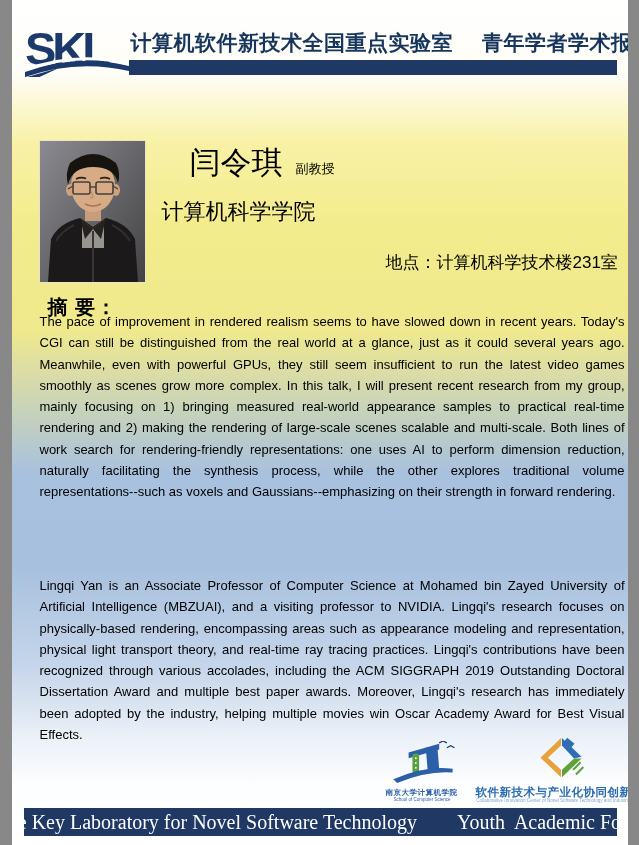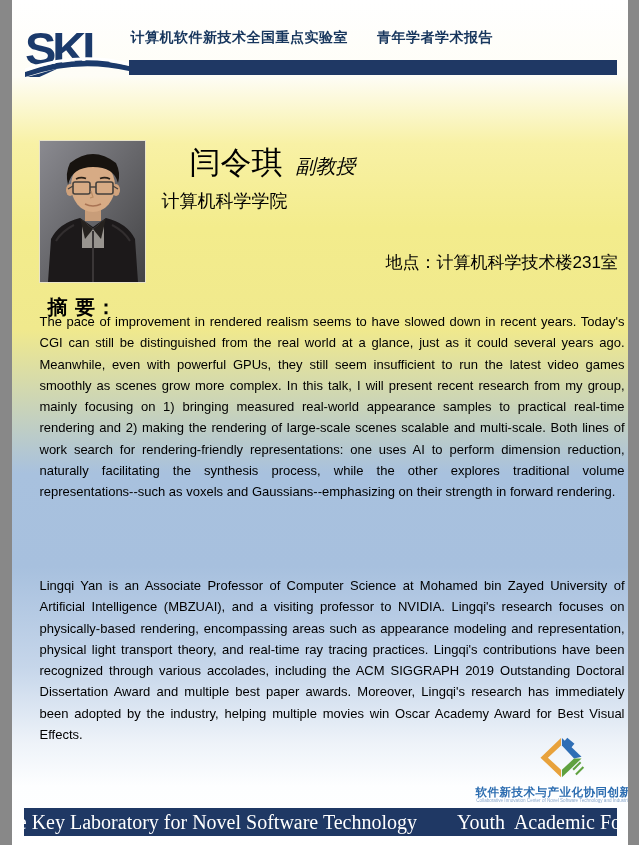--- a/index.html
+++ b/index.html
@@ -8,34 +8,34 @@
     font-family:"Liberation Sans","DejaVu Sans",sans-serif; color:#000;
     background:linear-gradient(180deg,
       #ffffff 0%, #fefdf6 9%, #f8f1a5 17%, #f3ec8c 27%, #f0e98d 39%,
       #a8c1de 56%, #a7c0de 67%, #c6d6ea 79%, #eef3f9 88%, #fdfeff 93%, #ffffff 100%);
   }
   
   .skl-logo{position:absolute;left:13px;top:23px;width:104px;height:54px;}
   .header-titles{
     position:absolute;left:119px;top:29px;right:10px;
     display:flex;gap:29px;align-items:baseline;
-    font-size:14px;font-weight:bold;color:#17365d;letter-spacing:.5px;white-space:nowrap;
+    font-size:21px;font-weight:bold;color:#17365d;letter-spacing:.5px;white-space:nowrap;
   }
   .header-rule{position:absolute;left:117px;right:11px;top:60px;height:15px;background:#1f3864;}
   
   .talk-title{
     position:absolute;top:84px;left:0;right:0;margin:0;text-align:center;
     font-size:24px;font-weight:400;line-height:25.5px;color:#0b0b0b;
   }
   
   .photo{position:absolute;left:28px;top:141px;width:105px;height:141px;box-shadow:0 0 0 1px #e9e4c8;}
   .name-row{position:absolute;left:148px;top:142px;display:flex;align-items:baseline;gap:13px;margin-left:30px;}
   .speaker-name{font-size:31px;font-family:"Liberation Serif","DejaVu Serif",serif;font-weight:500;}
-  .speaker-degree{font-size:20px;font-style:italic;}
-  .speaker-dept{position:absolute;left:150px;top:189px;font-size:18px;text-align:center;}
+  .speaker-degree{font-size:13px;}
+  .speaker-dept{position:absolute;left:150px;top:197px;font-size:22px;text-align:center;}
   .speaker-univ{position:absolute;left:150px;top:248px;font-size:18px;}
   .meta-time{position:absolute;left:374px;top:189px;font-size:17px;}
   .meta-loc{position:absolute;left:374px;top:251px;font-size:17px;}
   
   .sec-heading{position:absolute;left:28px;margin:8px;font-size:20px;font-weight:bold;letter-spacing:1px;}
   .abstract-heading{top:286px;}
   .bio-heading{top:548px;}
   .para{
     position:absolute;left:28px;width:585px;margin:0;
     font-family:Liberation Sans, sans-serif;
@@ -115,20 +115,35 @@
     <span class="speaker-degree">副教授</span>
   </div>
   <div class="speaker-dept">计算机科学学院</div>
   <div class="meta-loc">地点：计算机科学技术楼231室</div>
 
   <h2 class="sec-heading abstract-heading">摘 要：</h2>
   <p class="para abstract-body">The pace of improvement in rendered realism seems to have slowed down in recent years. Today's CGI can still be distinguished from the real world at a glance, just as it could several years ago. Meanwhile, even with powerful GPUs, they still seem insufficient to run the latest video games smoothly as scenes grow more complex. In this talk, I will present recent research from my group, mainly focusing on 1) bringing measured real-world appearance samples to practical real-time rendering and 2) making the rendering of large-scale scenes scalable and multi-scale. Both lines of work search for rendering-friendly representations: one uses AI to perform dimension reduction, naturally facilitating the synthesis process, while the other explores traditional volume representations--such as voxels and Gaussians--emphasizing on their strength in forward rendering.</p>
 
   <p class="para bio-body">Lingqi Yan is an Associate Professor of Computer Science at Mohamed bin Zayed University of Artificial Intelligence (MBZUAI), and a visiting professor to NVIDIA. Lingqi's research focuses on physically-based rendering, encompassing areas such as appearance modeling and representation, physical light transport theory, and real-time ray tracing practices. Lingqi's contributions have been recognized through various accolades, including the ACM SIGGRAPH 2019 Outstanding Doctoral Dissertation Award and multiple best paper awards. Moreover, Lingqi's research has immediately been adopted by the industry, helping multiple movies win Oscar Academy Award for Best Visual Effects.</p>
 
+  <div class="logo-nju">
+    <svg viewBox="0 0 80 46" width="78" height="44">
+      <path d="M26,12 L58,3 L58,9 L26,18 Z" fill="#2b5fa7"></path>
+      <path d="M44,7 L56,5 L58,30 L46,32 Z" fill="#2b5fa7"></path>
+      <rect x="30" y="13" width="7" height="21" rx="3" fill="#58a03e"></rect>
+      <circle cx="33.5" cy="18" r="1" fill="#fff"></circle>
+        <circle cx="33.5" cy="23" r="1" fill="#fff"></circle>
+        <circle cx="33.5" cy="28" r="1" fill="#fff"></circle>
+      <path d="M10,40 Q44,25 72,29 L72,33 Q45,31 14,44 Z" fill="#2b5fa7"></path>
+      <path d="M58,2 l4,-2 l4,2" stroke="#1b3a6b" stroke-width="1.3" fill="none"></path>
+      <path d="M66,7 l4,-2 l4,2" stroke="#1b3a6b" stroke-width="1.3" fill="none"></path>
+    </svg>
+    <div class="cap-cn">南京大学计算机学院</div>
+    <div class="cap-en">School of Computer Science</div>
+  </div>
 
   <div class="logo-cic">
     <svg viewBox="0 0 60 48" width="56" height="45">
       <path d="M30,1 L8,22 L30,43 L30,35 L16,22 L30,9 Z" fill="#e8a23c"></path>
       <path d="M31,1 L52,21 L44,23 L31,9 Z" fill="#2f6eb5"></path>
       <rect x="33" y="3" width="10" height="8" transform="rotate(40 38 7)" fill="#2f6eb5"></rect>
       <path d="M52,23 L31,43 L31,35 L44,23 Z" fill="#5fa13f"></path>
       <line x1="43" y1="35" x2="51" y2="27" stroke="#5fa13f" stroke-width="2.2"></line>
       <line x1="46" y1="40" x2="54" y2="32" stroke="#5fa13f" stroke-width="2.2"></line>
     </svg>

